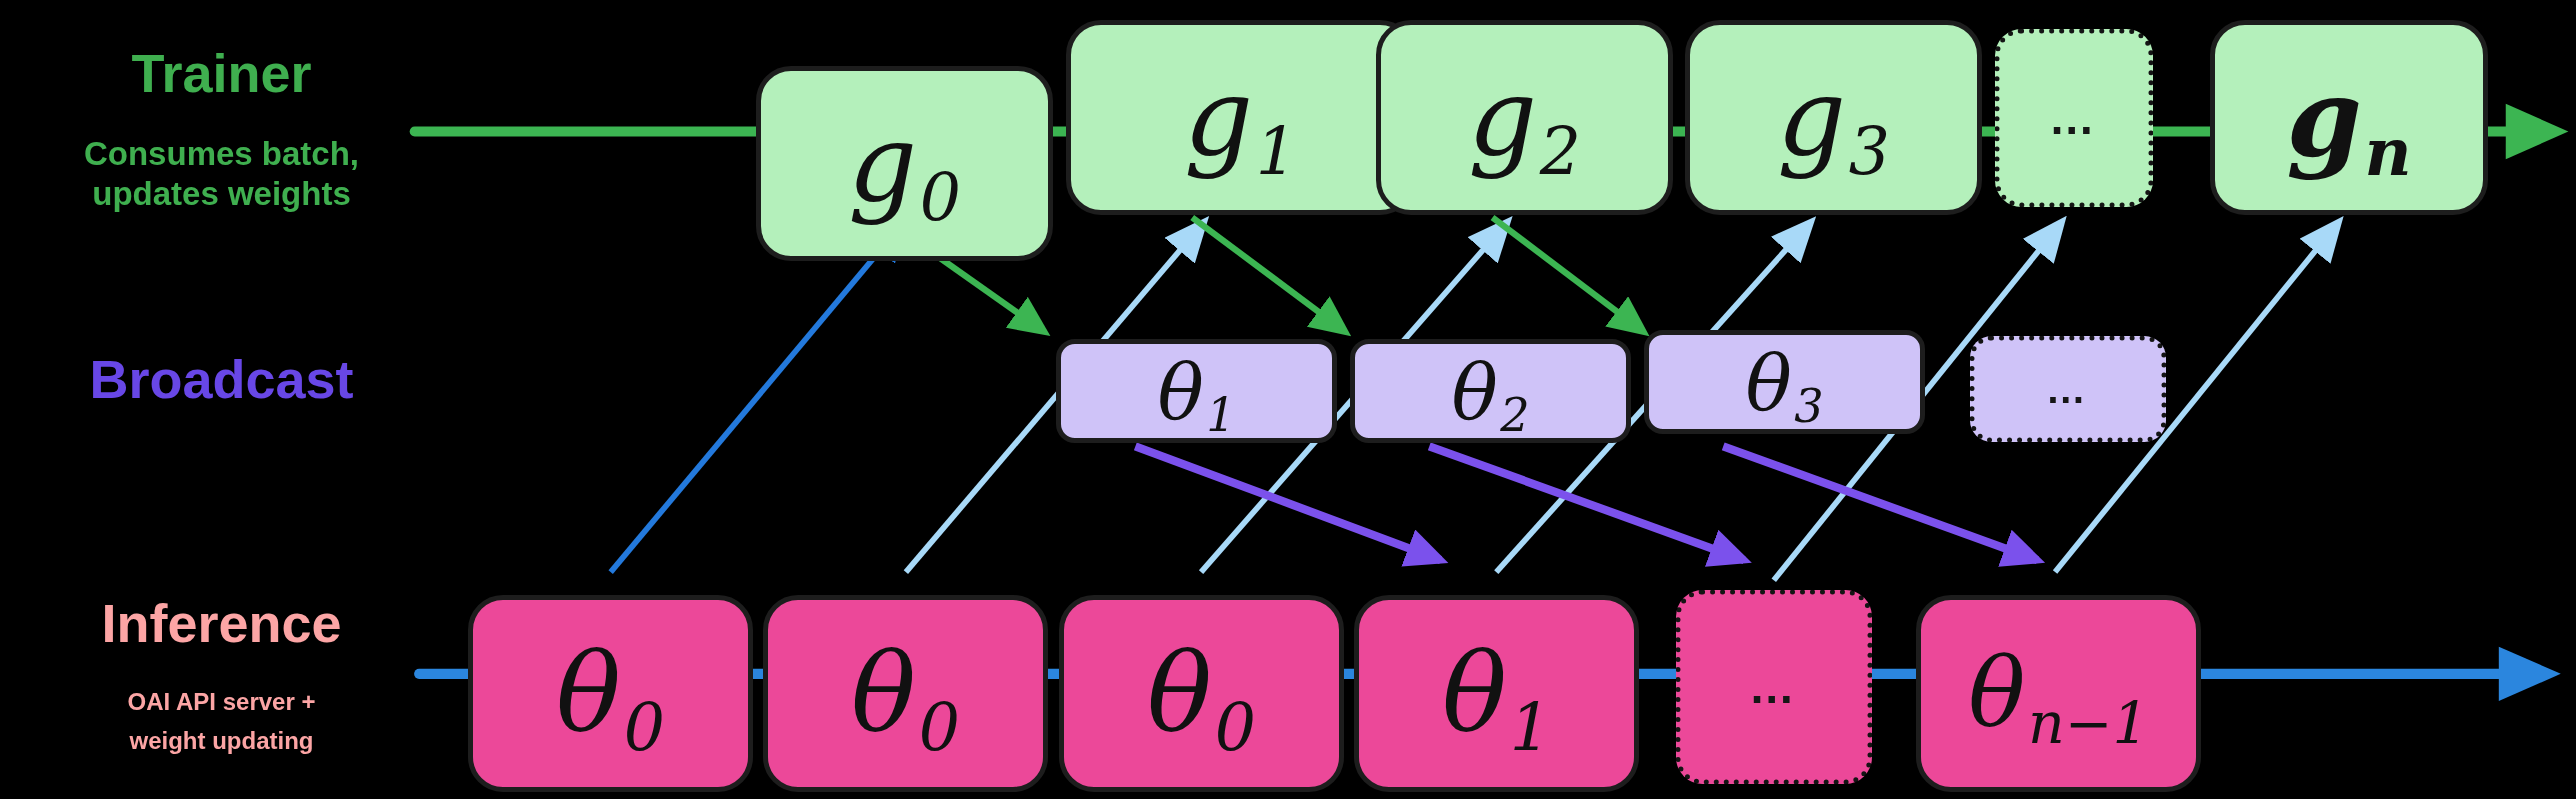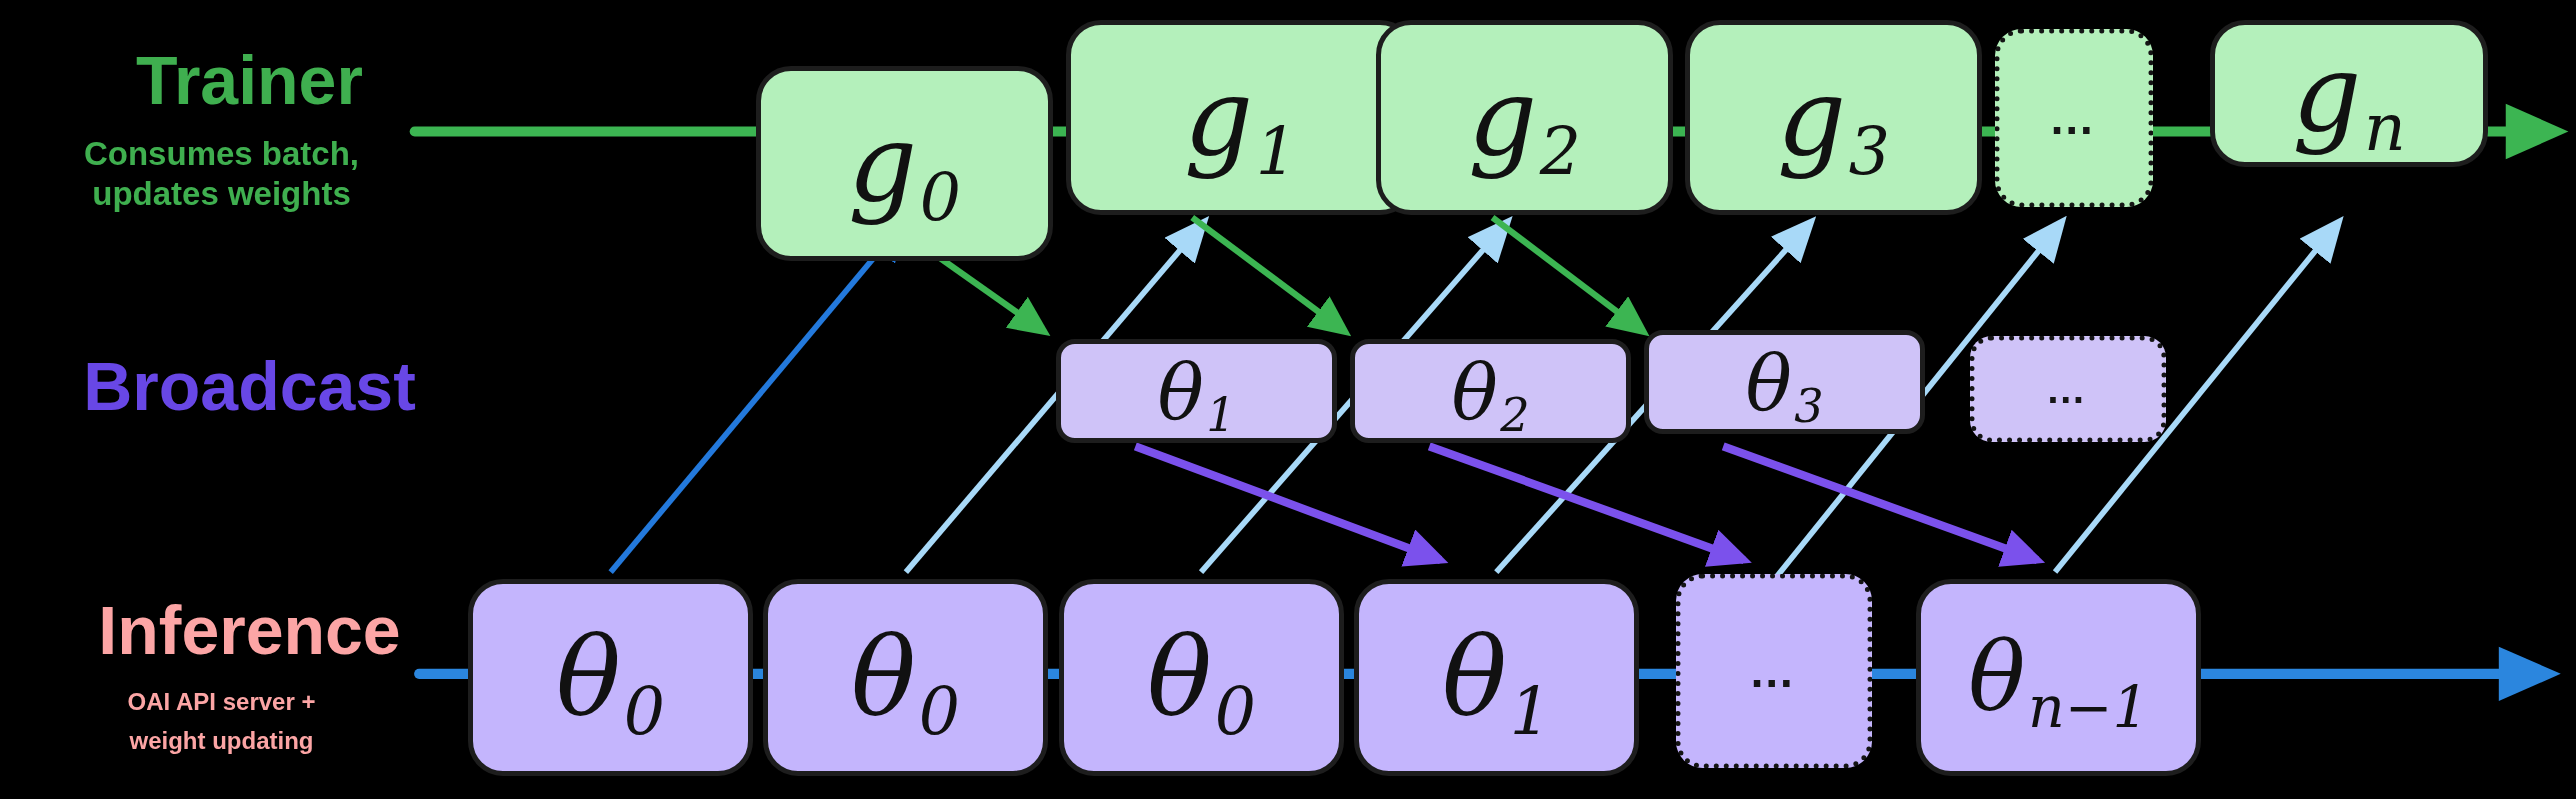--- a/index.html
+++ b/index.html
@@ -20,25 +20,24 @@
     left: 0; top: 0;
     width: 2576px;
     height: 799px;
   }
   
   .lane-title {
     position: absolute;
     left: 38px;
     width: 367px;
     text-align: center;
-    font-size: 68px;
+    font-size: 54px;
     font-weight: 600;
     letter-spacing: 0px;
     line-height: 1.0;
-    margin-left: 28px;
   }
   .lane-subtitle {
     position: absolute;
     left: 38px;
     width: 367px;
     text-align: center;
     font-size: 33px;
     font-weight: 600;
     line-height: 40px;
   }
@@ -50,21 +49,21 @@
   .node {
     position: absolute;
     box-sizing: border-box;
     display: flex;
     align-items: center;
     justify-content: center;
     border: 5.7px solid #1d1d1d;
   }
   .node.green  { background: #b4f0bb; border-radius: 35px; }
   .node.purple { background: #cfc3f8; border-radius: 19px; }
-  .node.blue   { background: #c4b5fd; border-radius: 35px; }
+  .node.blue   { background: #ec4899; border-radius: 35px; margin-top: 16px; }
   .node.dashed { border: 5px dotted #141414; }
 
   .mathtxt {
     font-family: "DejaVu Serif", serif;
     font-style: italic;
     color: #111111;
     line-height: 1;
     white-space: nowrap;
   }
   .m-big   { font-size: 108px; }
@@ -150,21 +149,21 @@
   </div>
   <div class="node green" style="left:1376px; top:20px; width:297px; height:195px;">
     <span class="mathtxt m-big"><span>g</span><span class="msub">2</span></span>
   </div>
   <div class="node green" style="left:1685px; top:20px; width:297px; height:195px;">
     <span class="mathtxt m-big"><span>g</span><span class="msub">3</span></span>
   </div>
   <div class="node green dashed" style="left:1995px; top:28.5px; width:158px; height:178px; border-radius:26.6px;">
     <span class="dots">…</span>
   </div>
-  <div class="node green" style="left:2210px; top:20px; width:278px; height:147px;">
+  <div class="node green" style="left:2210px; top:20px; width:278px; height:195px;font-weight:bold;">
     <span class="mathtxt m-big"><span>g</span><span class="msub">n</span></span>
   </div>
 
   <div class="node purple" style="left:1056px; top:339px; width:281px; height:104px;">
     <span class="mathtxt m-mid"><span>θ</span><span class="msub">1</span></span>
   </div>
   <div class="node purple" style="left:1350px; top:339px; width:281px; height:104px;">
     <span class="mathtxt m-mid"><span>θ</span><span class="msub">2</span></span>
   </div>
   <div class="node purple" style="left:1644px; top:330px; width:281px; height:104px;">

